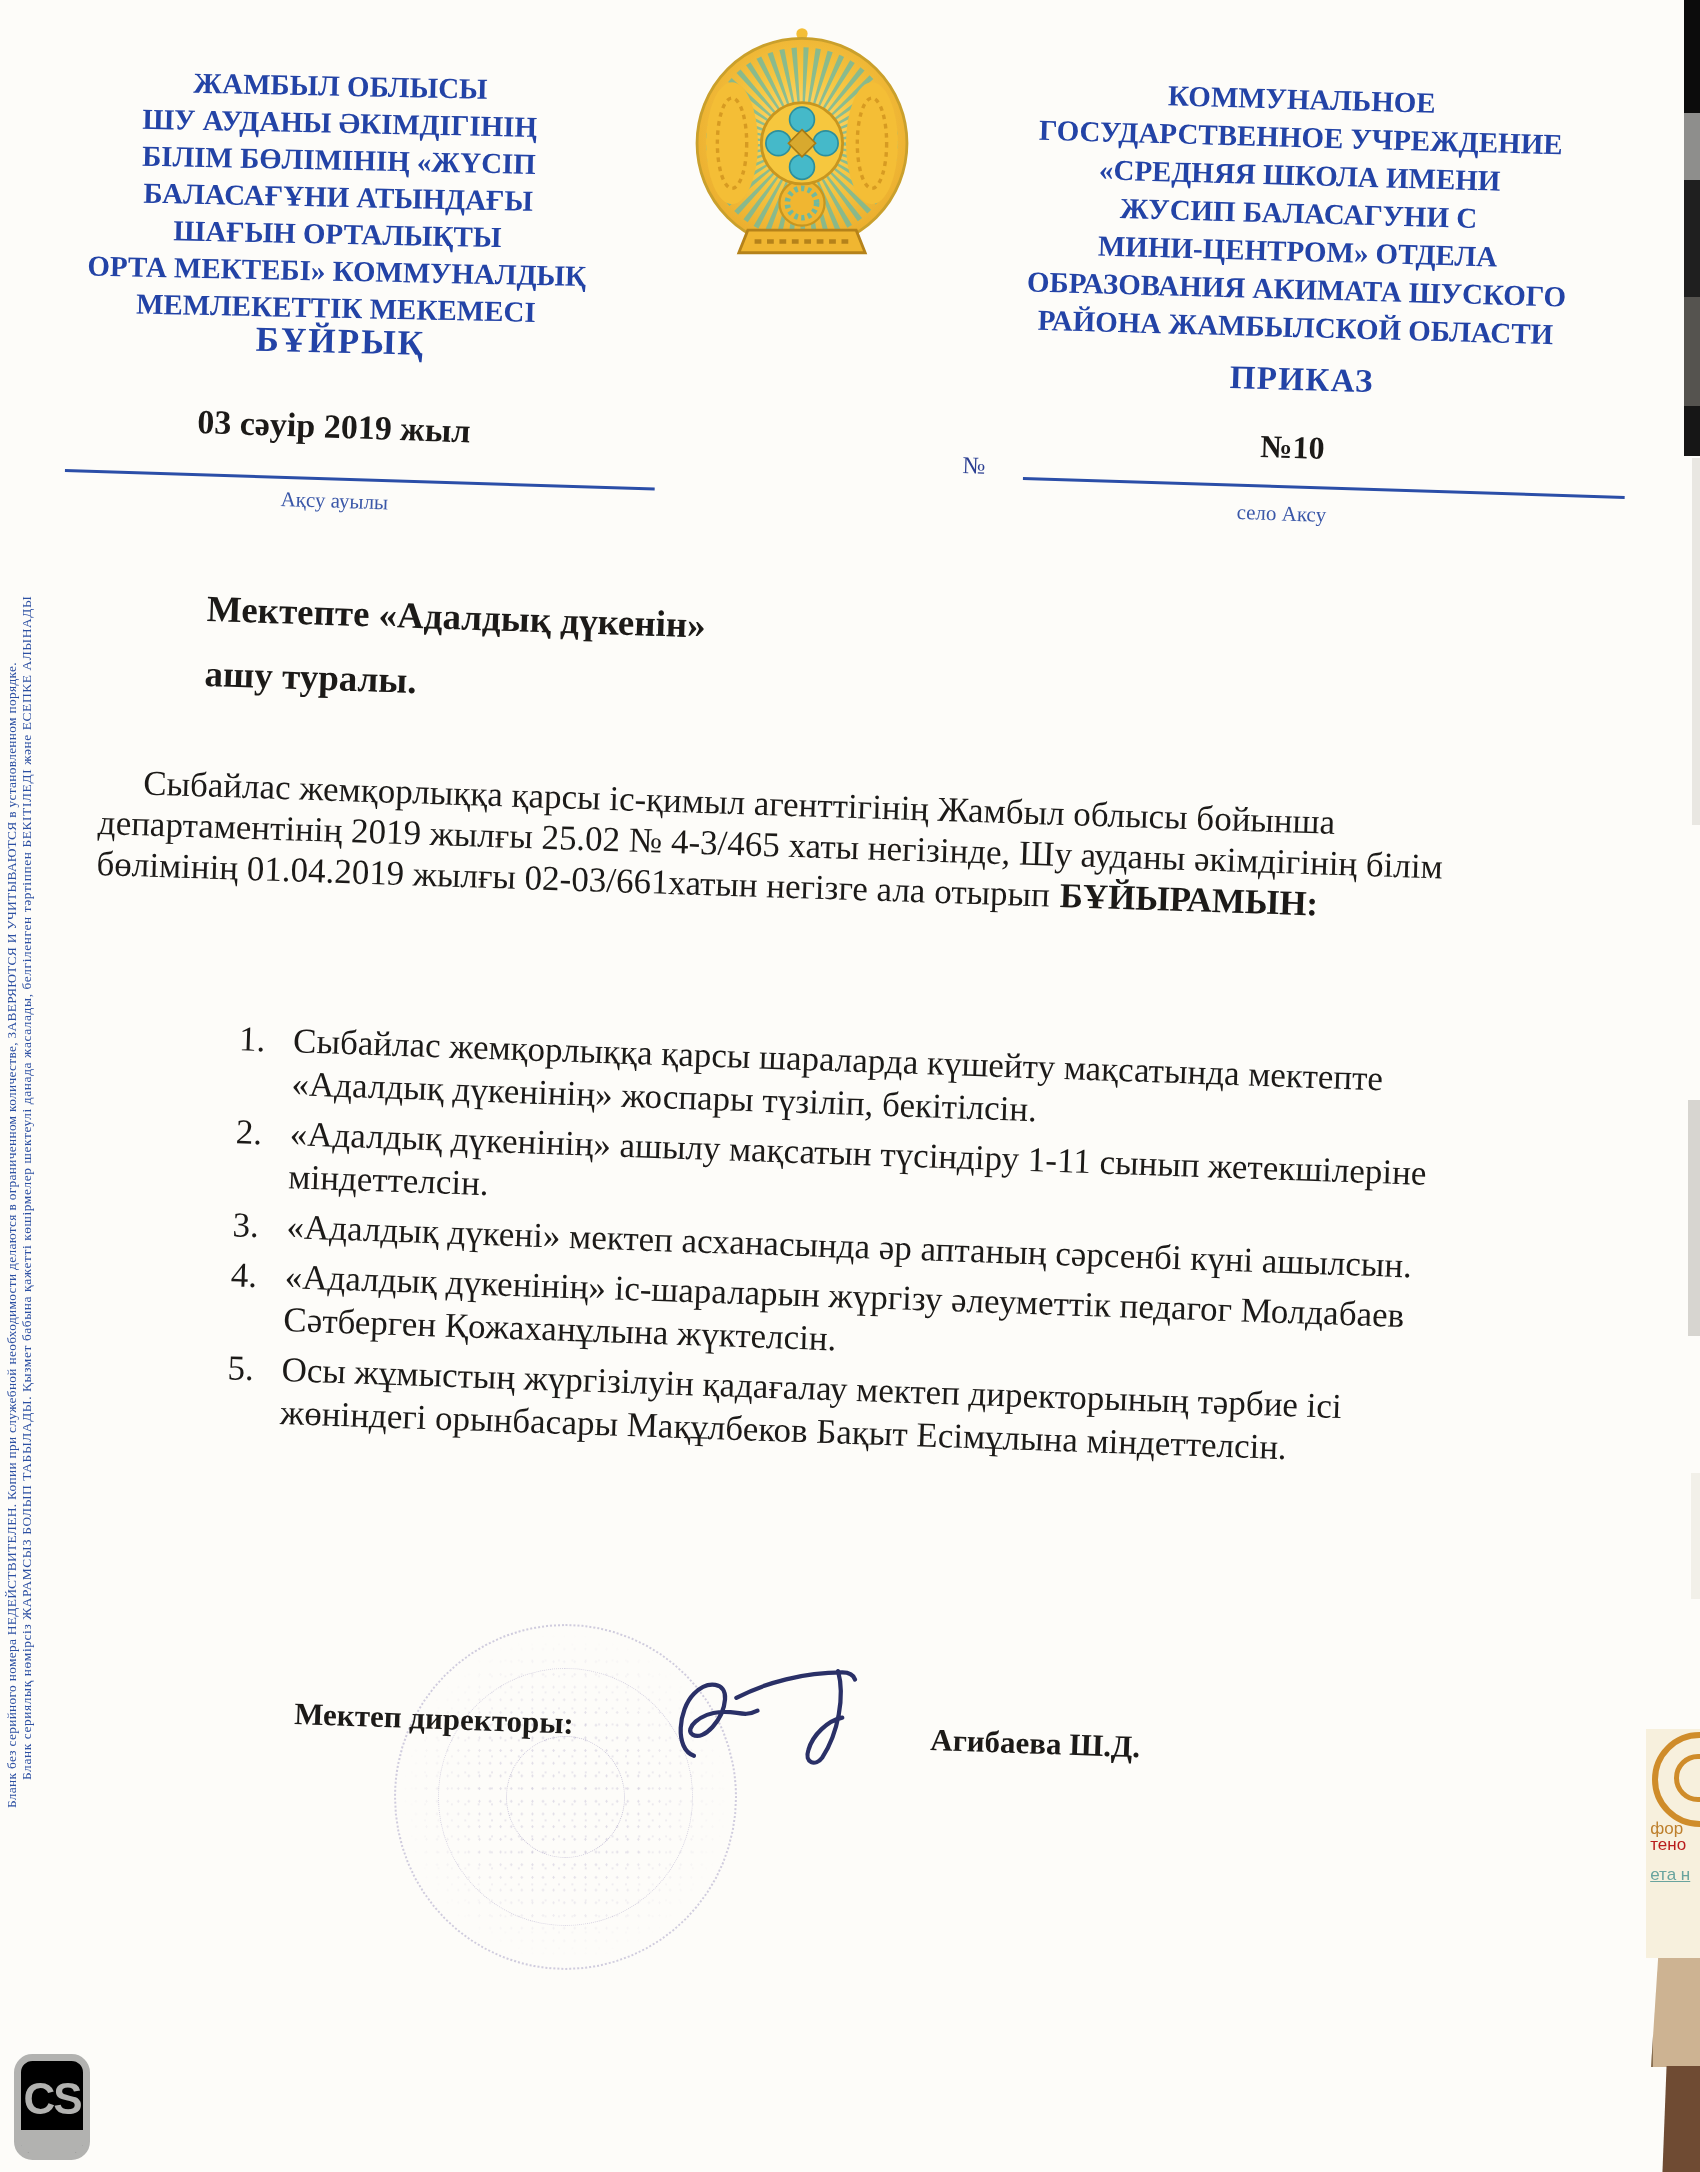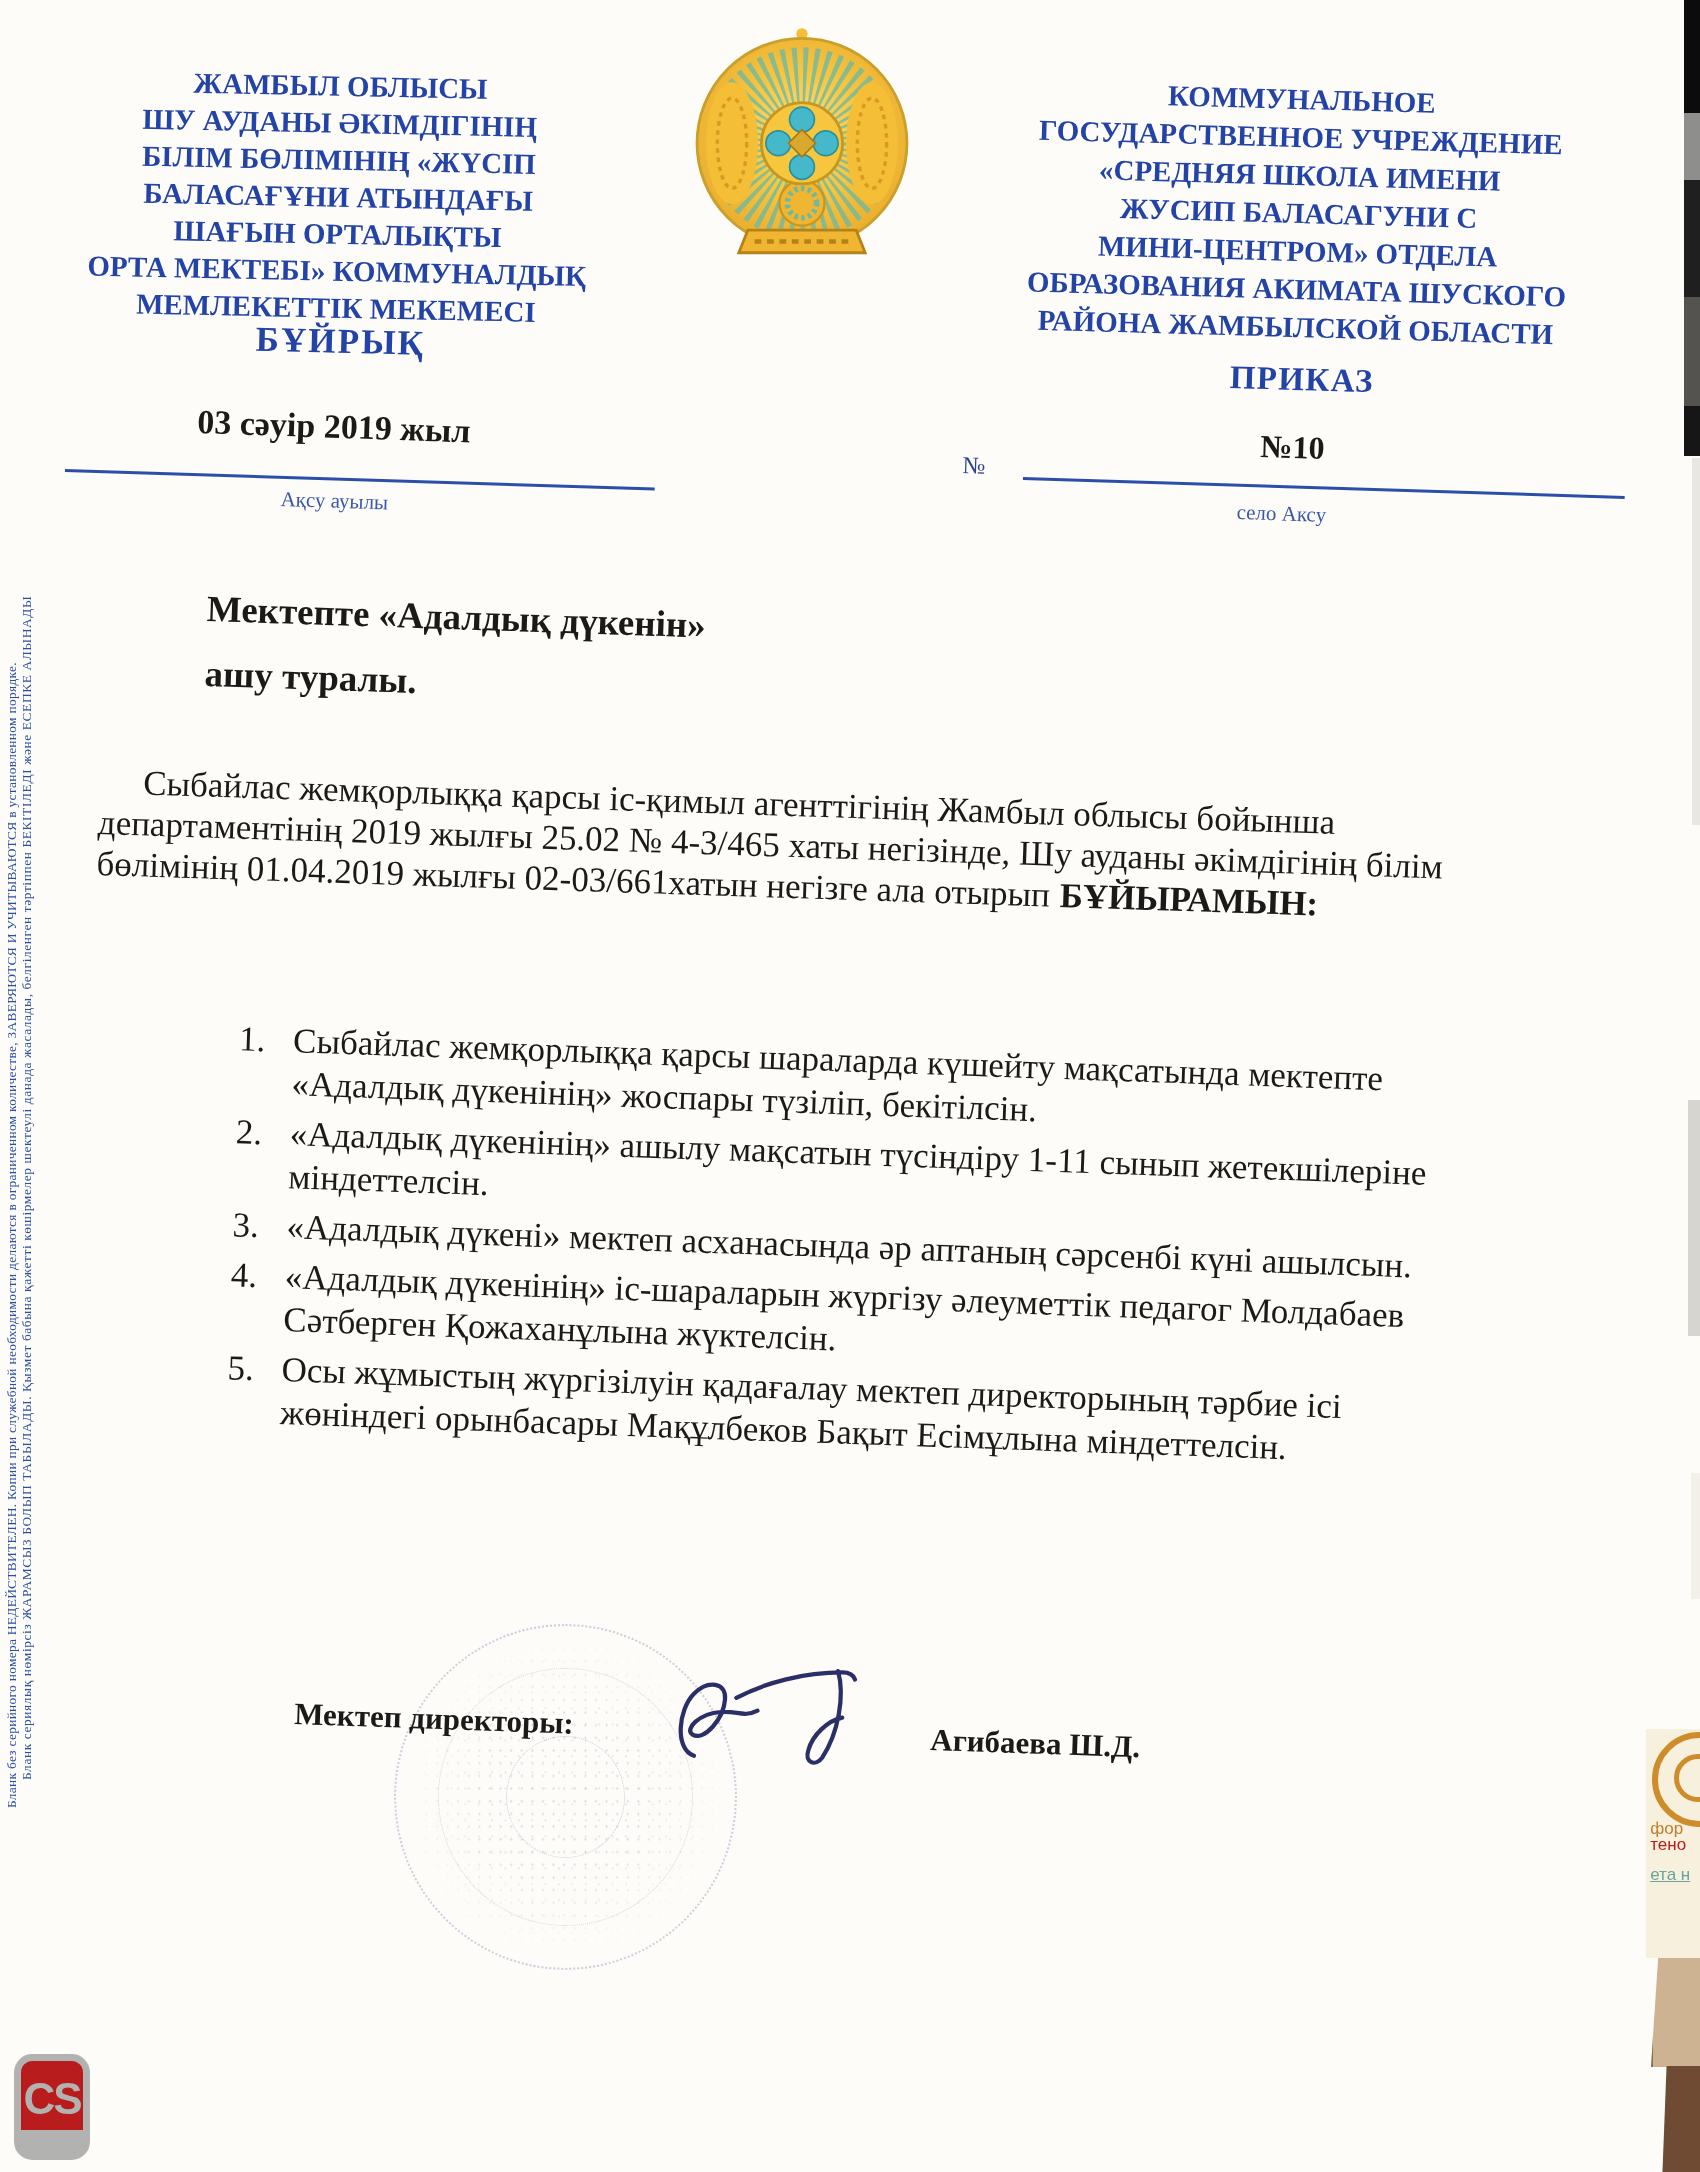--- a/index.html
+++ b/index.html
@@ -72,21 +72,21 @@
   #frag1{top:90px;color:#bd7f2c;}
   #frag2{top:106px;color:#b91c1c;}
   #frag3{top:136px;color:#69a49e;text-decoration:underline;}
   #tan-block{left:1651px;top:1958px;width:49px;height:109px;background:#cdb392;
      border-left:2.1px solid rgba(70,45,20,.5);clip-path:polygon(14% 0,100% 0,100% 100%,0 100%);}
   #brown-block{left:1660px;top:2066px;width:41px;height:106px;background:#6f4b33;
      clip-path:polygon(16% 0,100% 0,100% 100%,6% 100%);}
 
   
   #cs-logo{left:14px;top:2054px;width:76px;height:106px;border:7px solid #b2b2b0;border-radius:18.4px;
-     background:#b91c1c;box-sizing:border-box;font-family:"Liberation Sans",sans-serif;}
+     background:#000000;box-sizing:border-box;font-family:"Liberation Sans",sans-serif;}
   #cs-letters{position:absolute;left:0;right:0;top:12.7px;text-align:center;font-size:44px;font-weight:bold;
      color:#b2b2b0;letter-spacing:-2.1px;}
   #cs-band{position:absolute;left:0;right:0;bottom:0;height:22.6px;background:#b2b2b0;border-radius:0 0 8.5px 8.5px;}
   #cs-text{left:112px;top:2052px;font-family:"Liberation Sans",sans-serif;color:#bdbdbb;}
   #cs-line1{font-size:35px;letter-spacing:2.1px;word-spacing:11.3px;}
   #cs-line2{font-size:40px;letter-spacing:1.4px;margin-top:18.4px;}
 </style>
 </head>
 <body>
 

